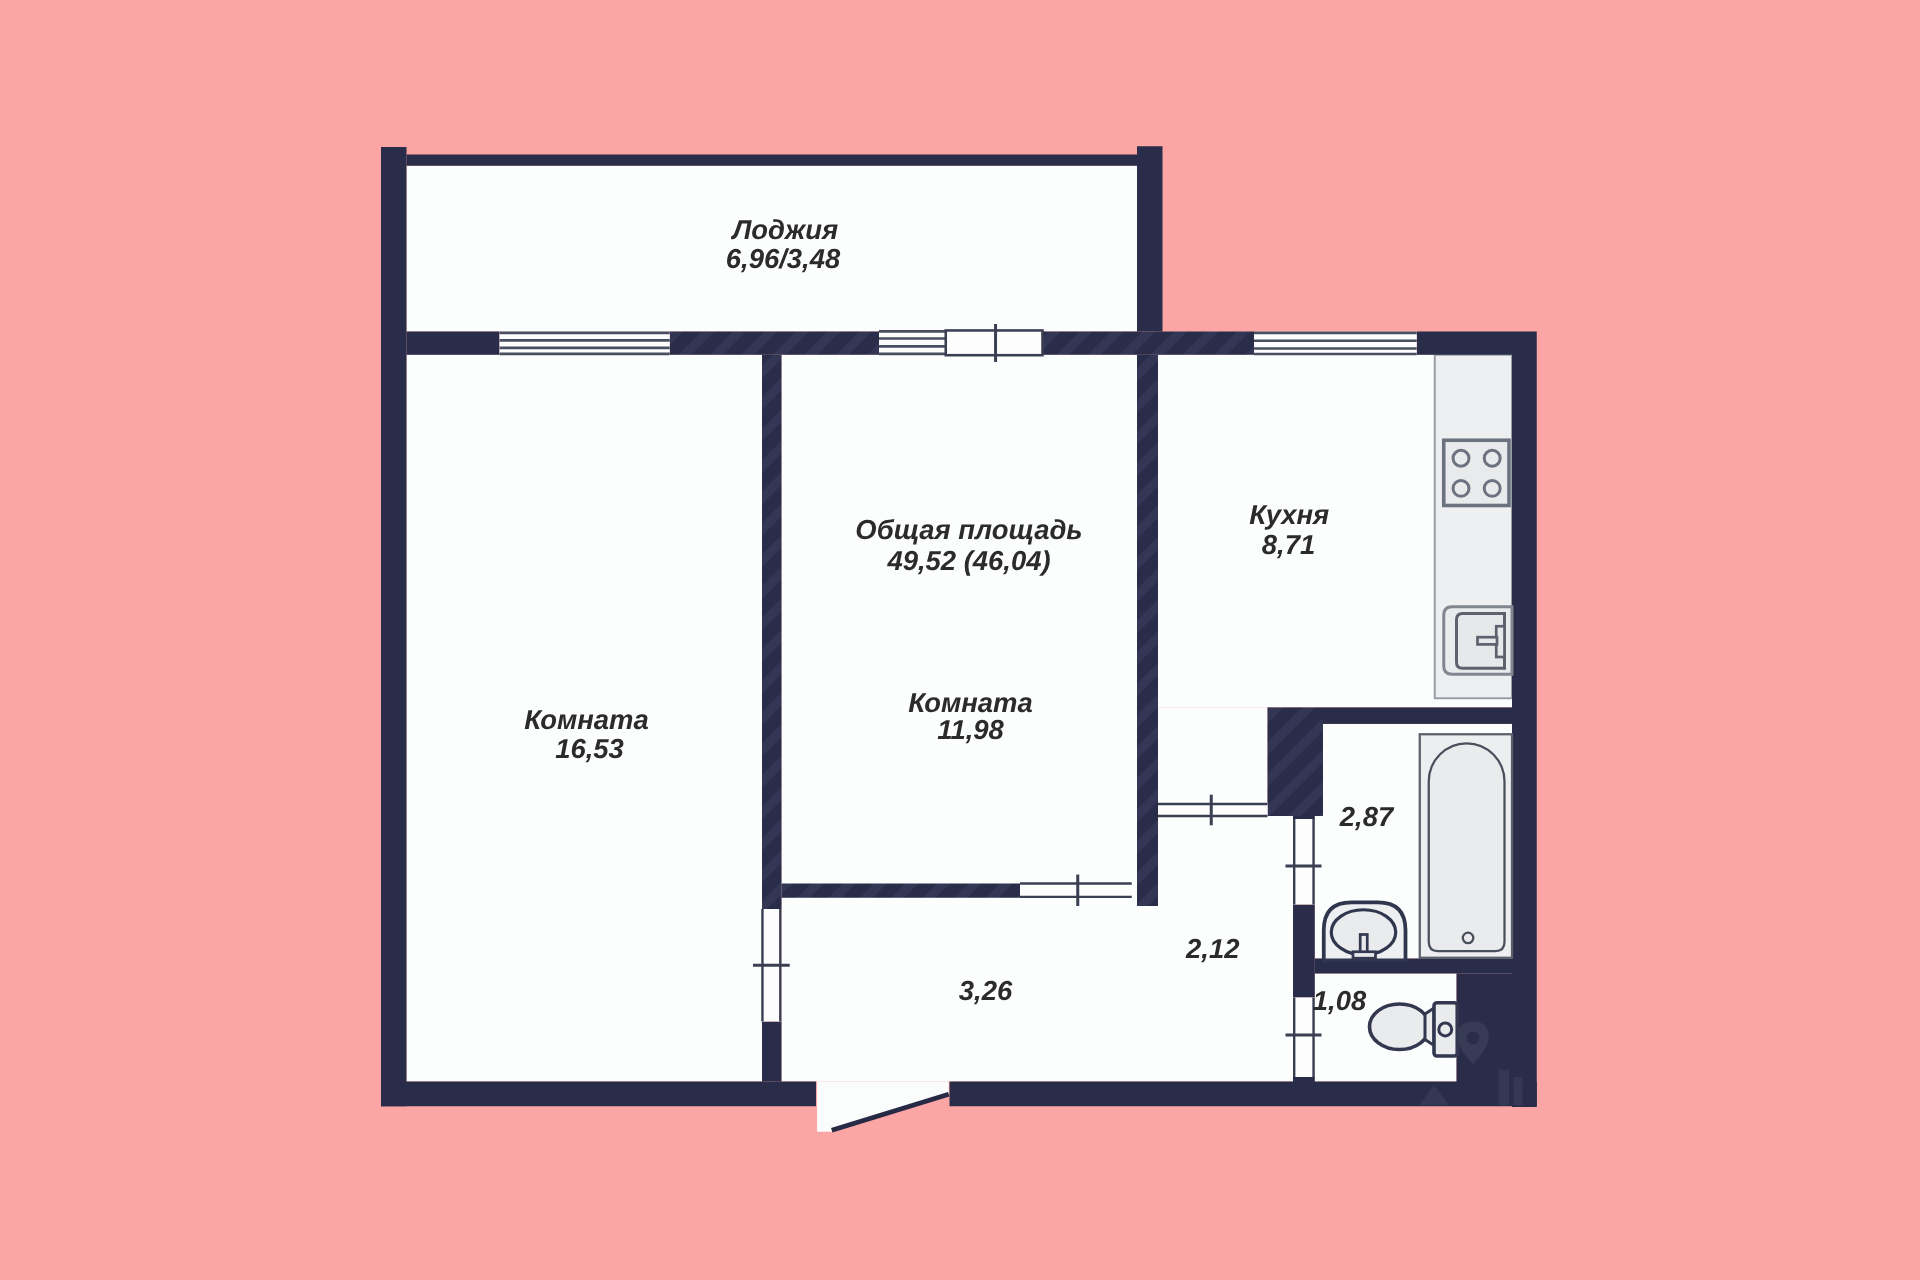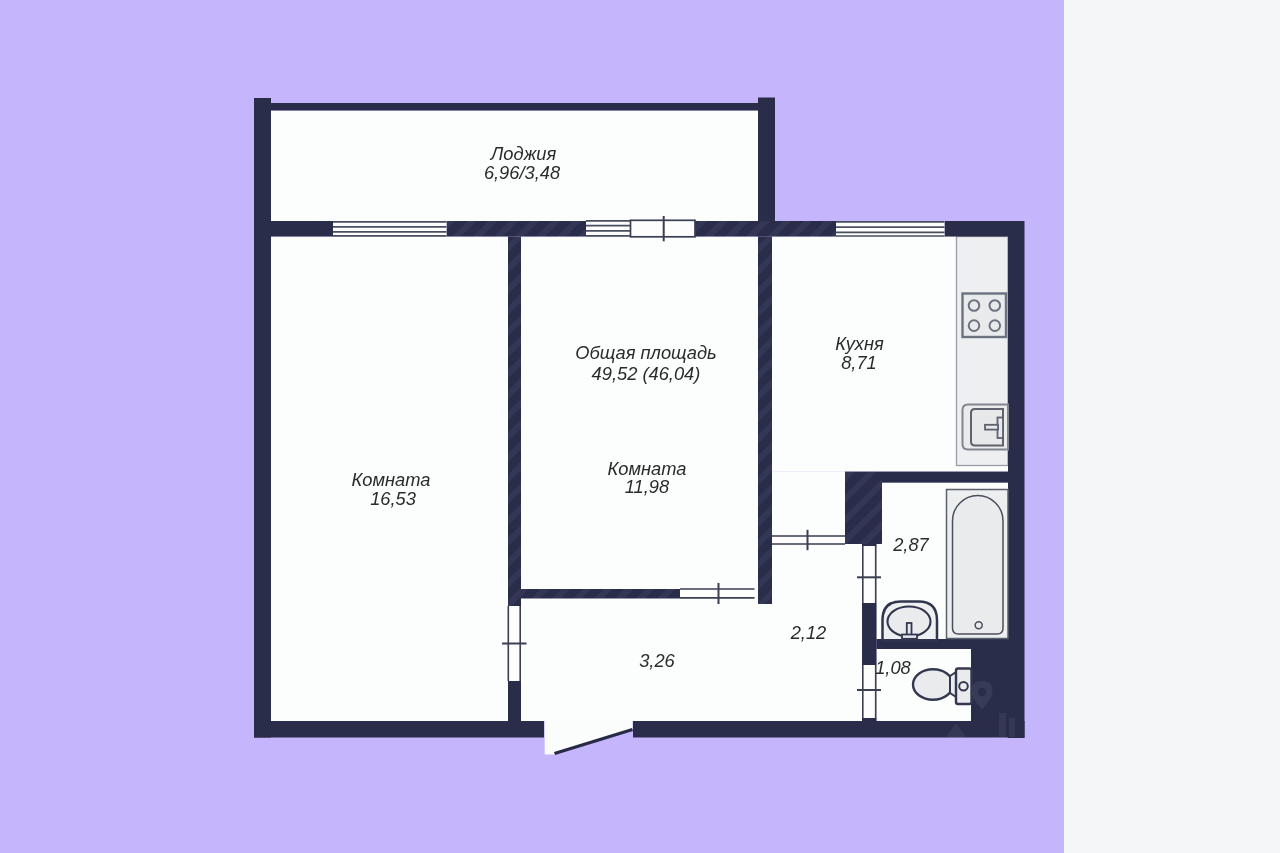--- a/index.html
+++ b/index.html
@@ -1,17 +1,17 @@
 <!DOCTYPE html>
 <html><head>
 <meta charset="utf-8">
 <style>
   html,body{margin:0;padding:0;background:#f5f6f7;}
-  #page{width:1064px;height:853px;position:relative;overflow:hidden;background:#c4b5fd;
-        font-family:"Liberation Sans", sans-serif;}
+  #page{width:1280px;height:853px;position:relative;overflow:hidden;background:#fca5a5;
+        font-family:"Liberation Sans", sans-serif;font-weight:bold;}
   svg{position:absolute;left:0;top:0;will-change:transform;}
   text{font-family:"Liberation Sans", sans-serif;font-style:italic;fill:#2b2b2b;font-size:18.3px;}
 </style>
 </head>
 <body>
 <div id="page">
 <svg width="1280" height="853" viewBox="0 0 1280 853">
 <defs>
 <pattern id="hatch" width="21" height="21" patternUnits="userSpaceOnUse">
   <rect width="21" height="21" fill="#2a2d49"></rect>

